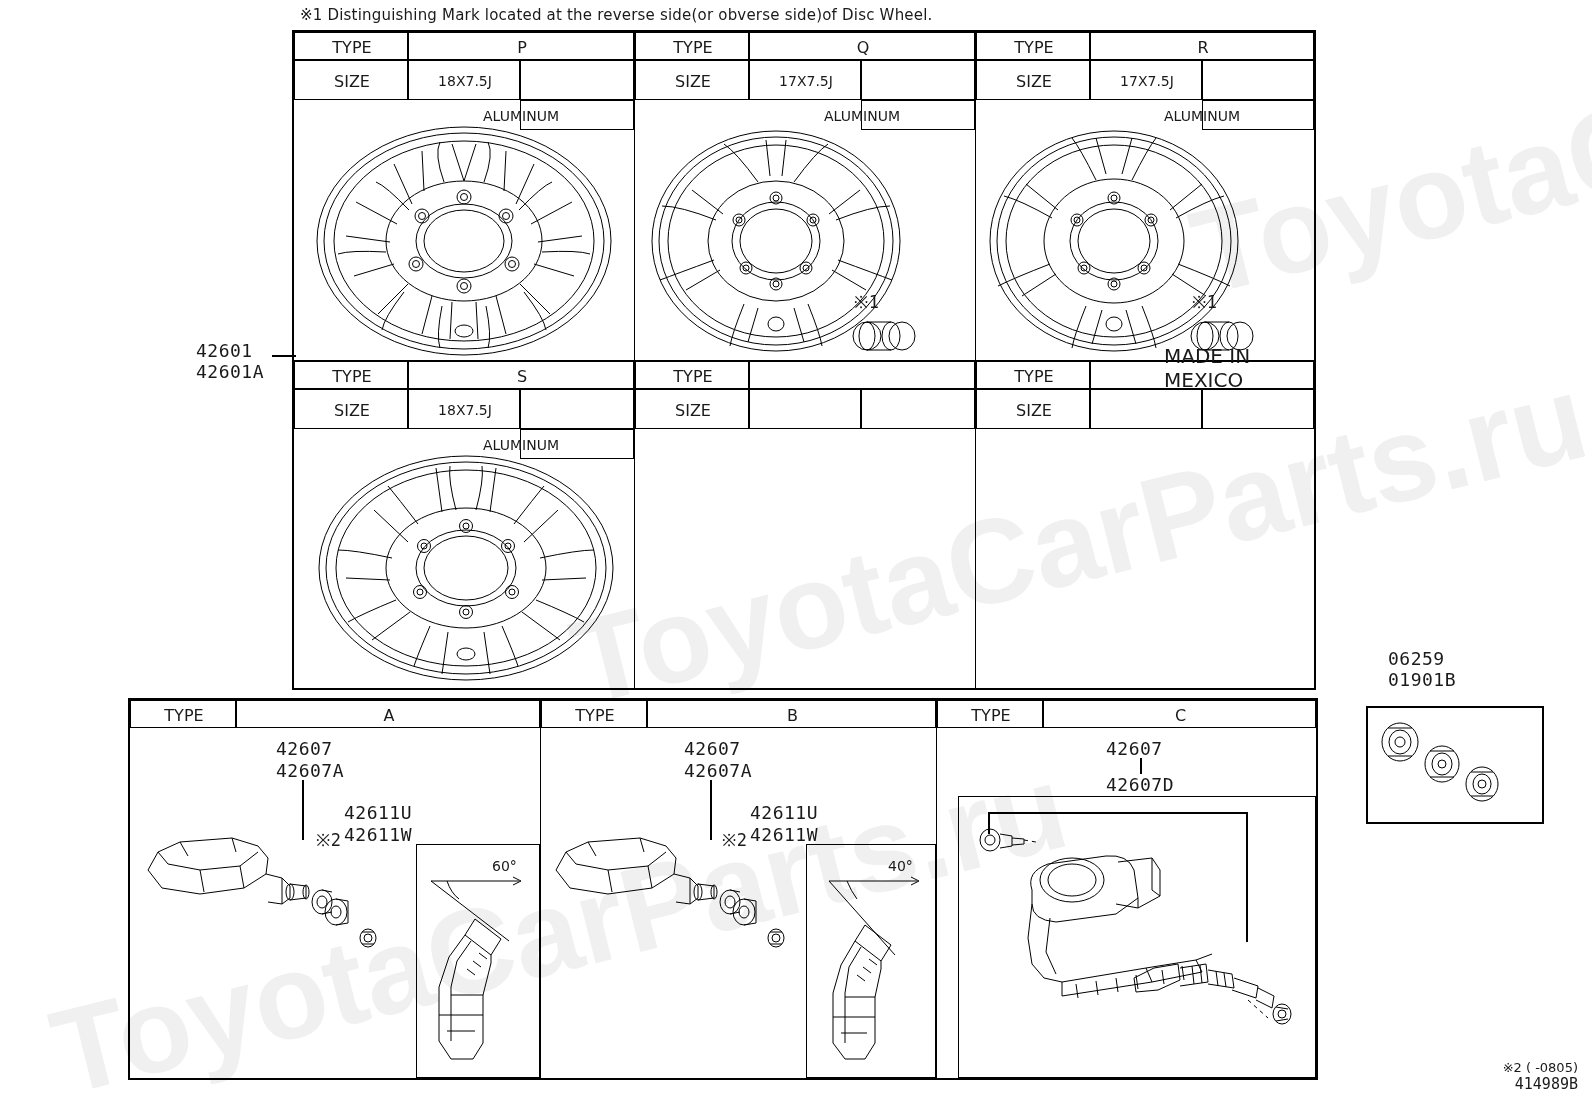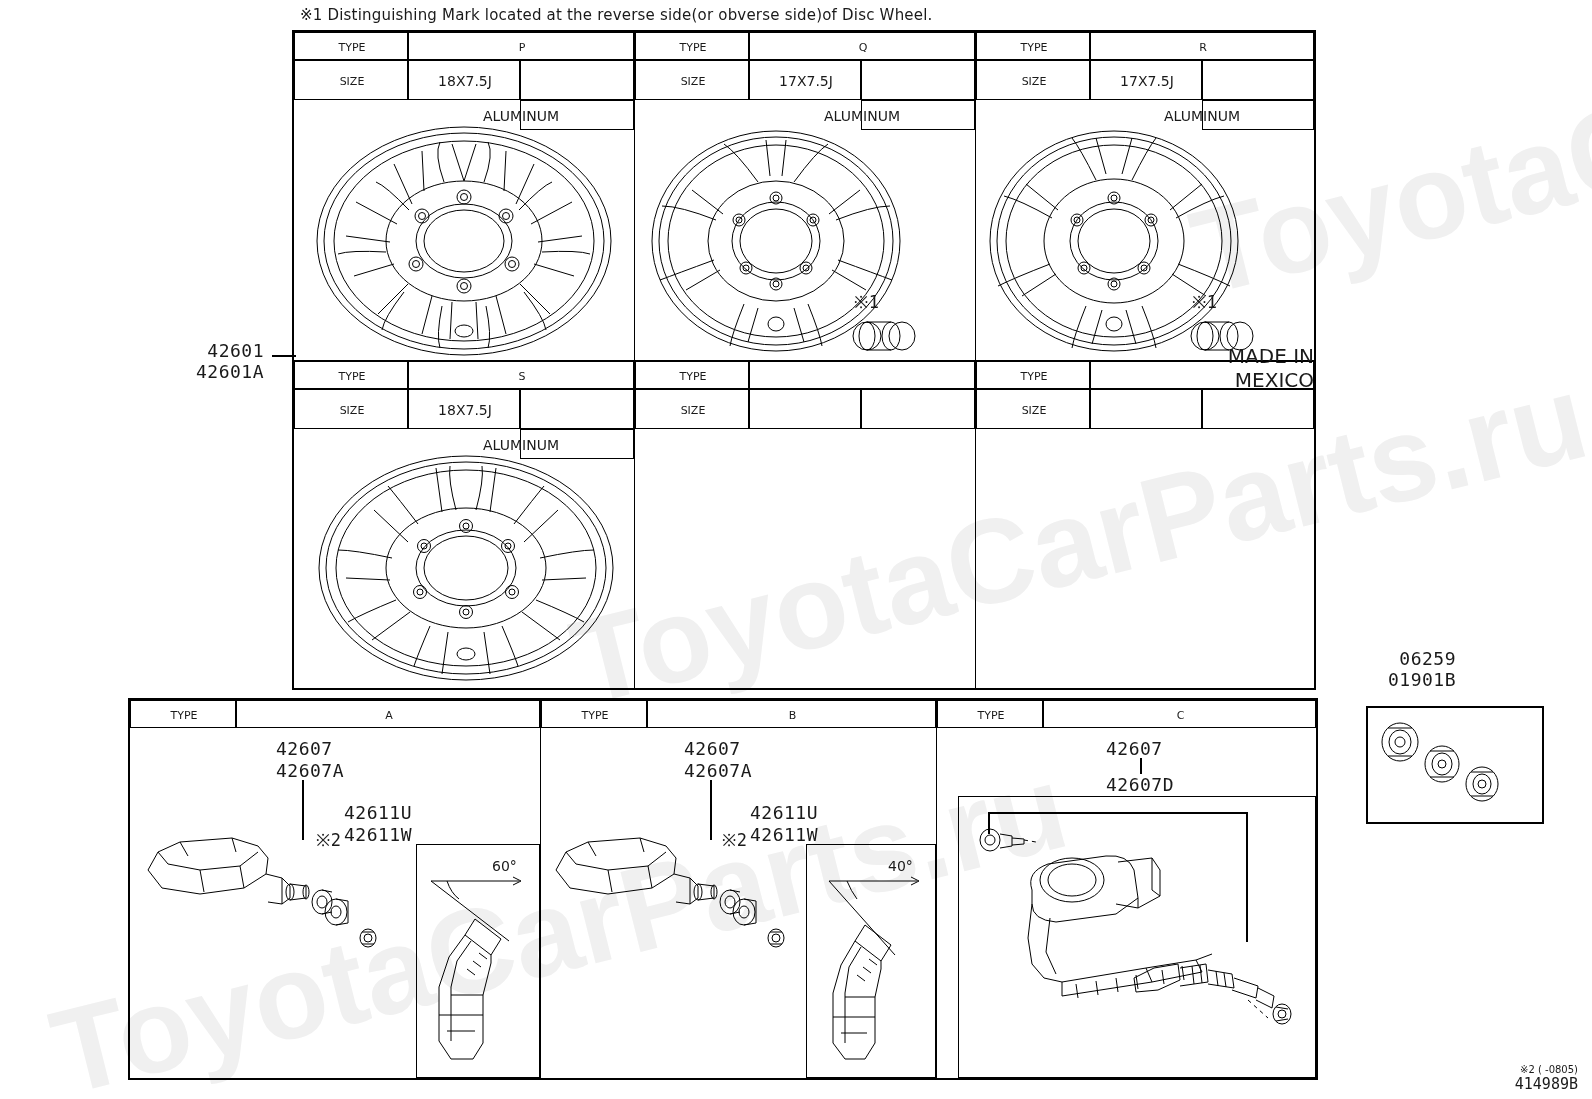--- a/index.html
+++ b/index.html
@@ -18,35 +18,35 @@
     color:#f0f0f0;
     white-space:nowrap;
     pointer-events:none;
     user-select:none;
     z-index:0;
   }
   .wm1{left:40px;top:860px;font-size:120px;transform:rotate(-14deg);}
   .wm2{left:560px;top:470px;font-size:120px;transform:rotate(-14deg);}
   .wm3{left:1180px;top:60px;font-size:120px;transform:rotate(-14deg);}
   .layer{position:absolute;left:0;top:0;width:1592px;height:1099px;z-index:2;}
-  .abs{position:absolute;text-align:right;}
+  .abs{position:absolute;}
   .note-top{
     left:300px;top:6px;font-size:15px;letter-spacing:0.2px;
     font-family:"DejaVu Sans", sans-serif;
   }
   
   .wheel-table{
     left:292px;top:30px;width:1024px;height:660px;
     border:2px solid #000;
     box-sizing:border-box;
   }
   .cellbox{position:absolute;box-sizing:border-box;border:1px solid #000;}
   .lbl{
     position:absolute;
-    font-size:11px;
+    font-size:16px;
     font-family:"DejaVu Sans", sans-serif;
     display:flex;align-items:center;justify-content:center;
     box-sizing:border-box;
   }
   .small{font-size:14px;}
   .code{
     font-family:"DejaVu Sans Mono", monospace;
     font-size:17px;
     letter-spacing:0.5px;
   }
@@ -65,21 +65,21 @@
   .sensor-table{
     left:128px;top:698px;width:1190px;height:382px;
     border:2px solid #000;box-sizing:border-box;
   }
   .bolt-box{
     left:1366px;top:706px;width:178px;height:118px;
     border:2px solid #000;box-sizing:border-box;
   }
   .foot-right{right:14px;bottom:6px;text-align:right;font-size:14px;font-family:"DejaVu Sans", sans-serif;}
   .foot-num{font-family:"DejaVu Sans Mono", monospace;font-size:15px;}
-  .tiny{font-size:10px;}
+  .tiny{font-size:13px;}
 </style>
 </head>
 <body>
 
 <div class="wm wm1">ToyotaCarParts.ru</div>
 <div class="wm wm2">ToyotaCarParts.ru</div>
 <div class="wm wm3">ToyotaCarParts.ru</div>
 
 <div class="layer">
 

